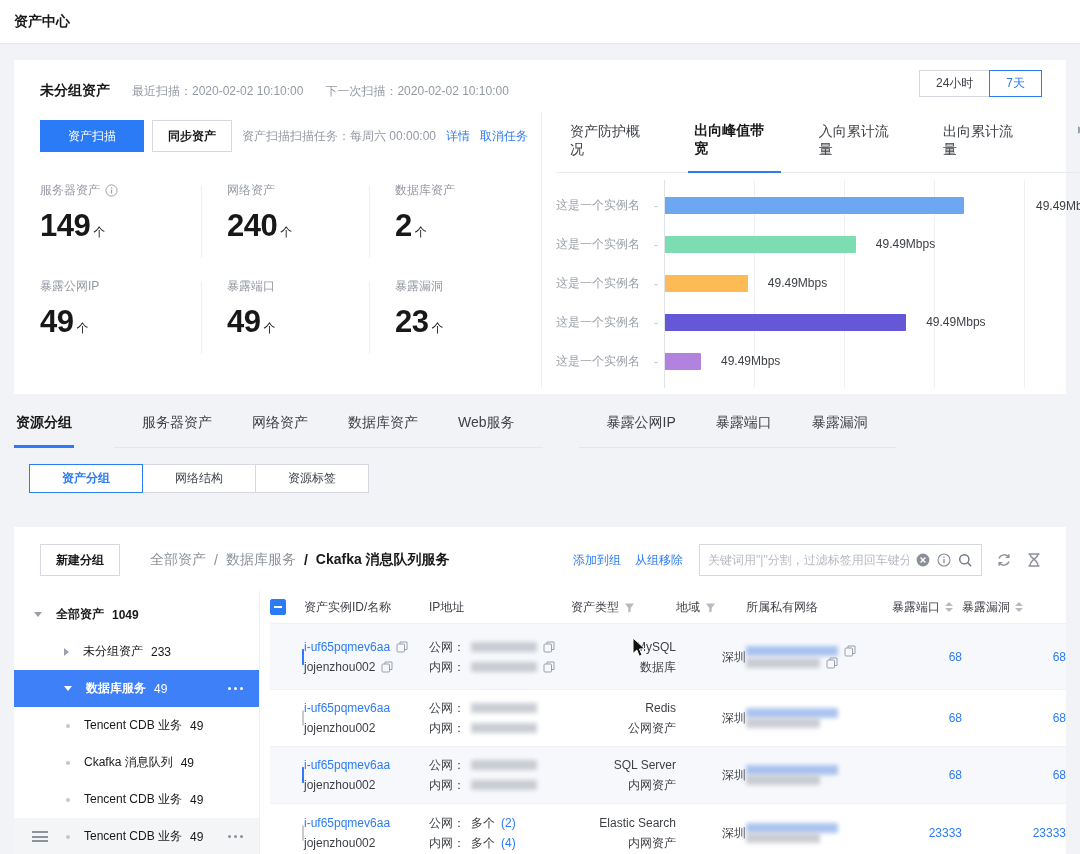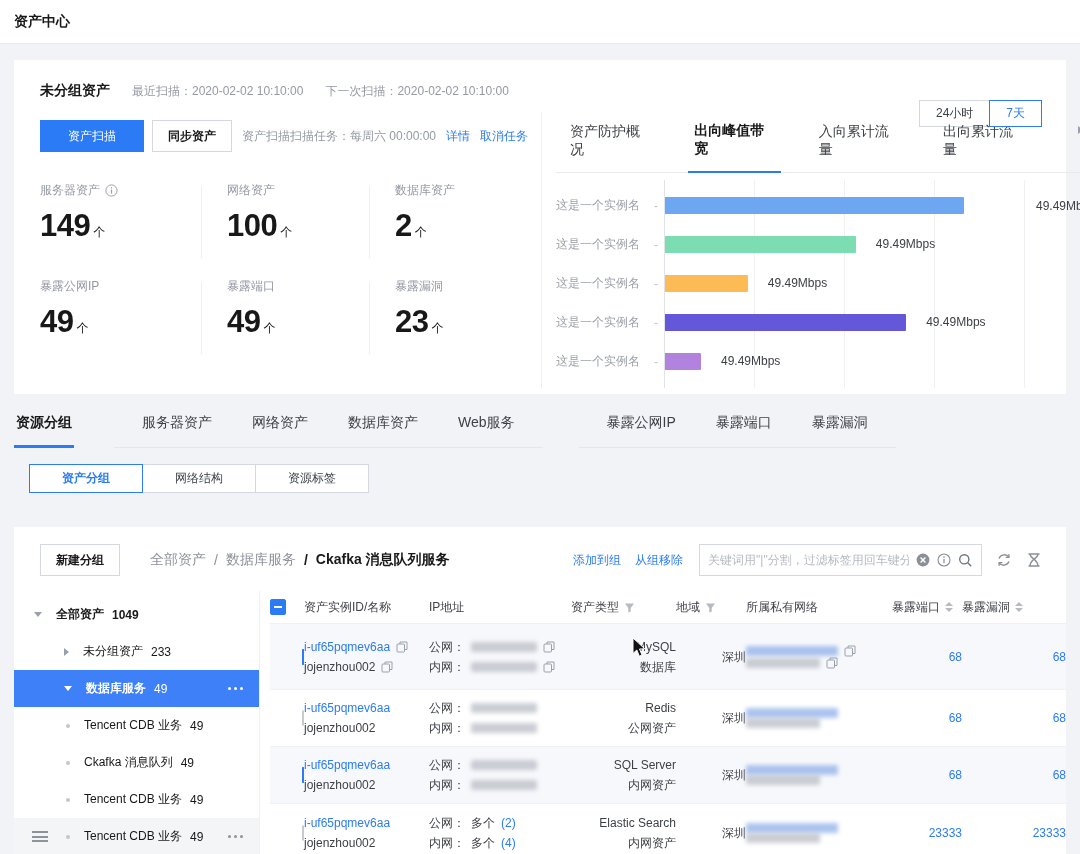--- a/index.html
+++ b/index.html
@@ -14,21 +14,21 @@
   
   .card { position:absolute; left:14px; width:1052px; background:#fff; }
   #card-overview { top:60px; height:334px; }
   #card-table { top:527px; height:349px; }
 
   
   .ov-head { display:flex; align-items:center; padding:22px 26px 0 26px; }
   .ov-title { font-size:14px; font-weight:bold; }
   .scan-info { color:#9499a3; margin-left:22px; }
   .scan-info b { font-weight:normal; color:#9499a3; }
-  .range-toggle { position:absolute; right:24px; top:40px; display:flex; }
+  .range-toggle { position:absolute; right:24px; top:10px; display:flex; }
   .range-btn { height:27px; padding:0 16px; background:#fff; border:1px solid #d5d9df; color:#3c3f44;
                display:flex; align-items:center; cursor:pointer; }
   .range-btn.active { border-color:#2b7bf7; color:#2b7bf7; position:relative; z-index:1; }
   .range-btn + .range-btn { margin-left:-1px; }
 
   .ov-body { display:flex; height:276px; margin-top:12px; }
   .ov-left { width:527px; padding-left:26px; flex:none; }
   .ov-right { flex:1; border-left:1px solid #edeff3; padding-left:14px; position:relative; }
 
   
@@ -200,21 +200,21 @@
                 <rect x="5.9" y="5.6" width="1.2" height="4" fill="#9aa0ab"></rect>
                 <rect x="5.9" y="3.2" width="1.2" height="1.3" fill="#9aa0ab"></rect>
               </svg>
           </div>
           <div class="stat-value"><span>149</span><span class="stat-unit">个</span></div>
         </div>
         <div class="stat sep">
           <div class="stat-label">
               <span>网络资产</span>
             </div>
-          <div class="stat-value"><span>100</span><span class="stat-unit">个</span></div>
+          <div class="stat-value"><span>240</span><span class="stat-unit">个</span></div>
         </div>
         <div class="stat sep">
           <div class="stat-label">
               <span>数据库资产</span>
             </div>
           <div class="stat-value"><span>2</span><span class="stat-unit">个</span></div>
         </div>
         <div class="stat">
           <div class="stat-label">
               <span>暴露公网IP</span>

